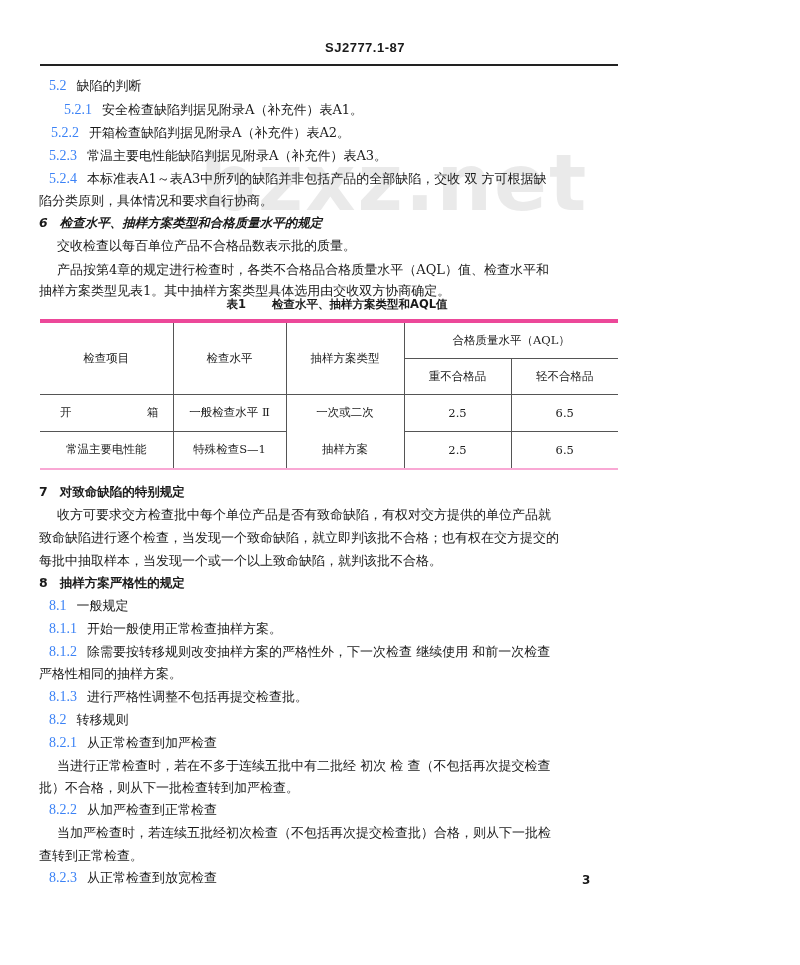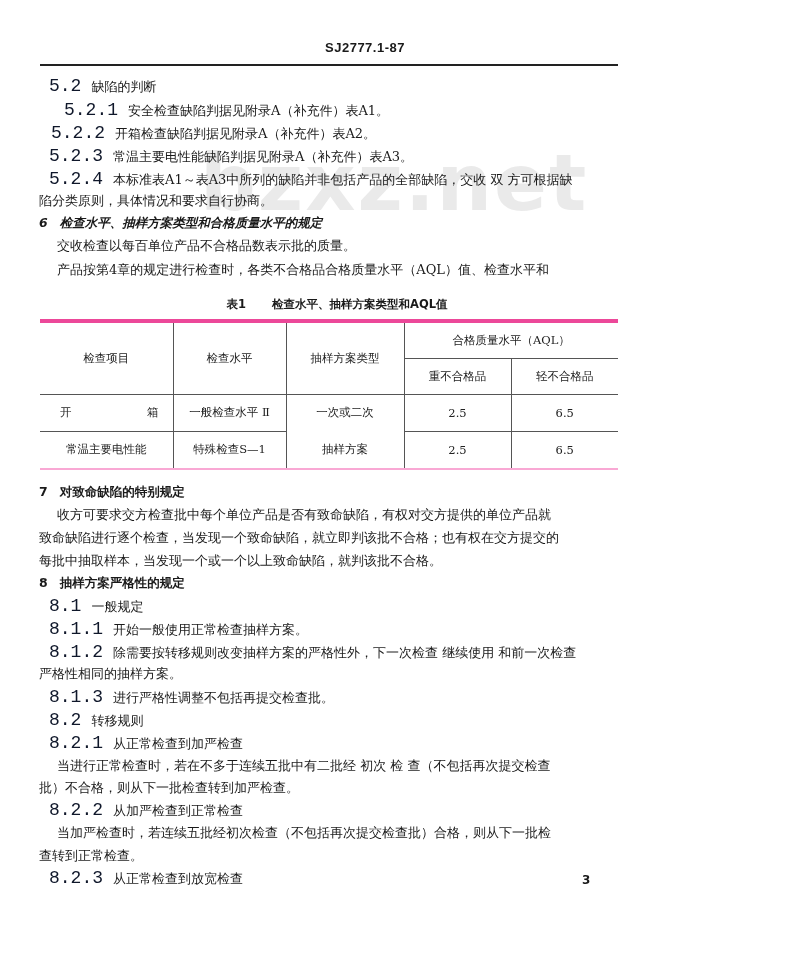--- a/index.html
+++ b/index.html
@@ -47,23 +47,23 @@
       white-space: nowrap;
     }
     .bold {
       font-family: "DejaVu Sans", "Liberation Sans", sans-serif;
       font-weight: bold;
       font-size: 12.5px;
     }
     .num {
       display: inline-block;
       margin-right: 10px;
-      font-family: Liberation Mono, monospace;
-      font-size: 18px;
-      color: #0f172a;
+      font-family: Liberation Serif, serif;
+      font-size: 14px;
+      color: #3b82f6;
     }
     .table-caption {
       position: absolute;
       top: 297px;
       left: 0;
       width: 800px;
       text-align: center;
       font-family: "DejaVu Sans", "Liberation Sans", sans-serif;
       font-weight: bold;
       font-size: 11.5px;
@@ -143,20 +143,21 @@
   <div class="line" style="top:170px;left:49px;">
     <span class="num">5.2.4</span><span>本标准表A1～表A3中所列的缺陷并非包括产品的全部缺陷，交收 双 方可根据缺</span>
   </div>
   <div class="line" style="top:192px;left:39px;">陷分类原则，具体情况和要求自行协商。</div>
 
   <div class="line bold" style="top:214px;left:39px;font-style:italic;">
     <span style="margin-right:12px;">6</span><span>检查水平、抽样方案类型和合格质量水平的规定</span>
   </div>
   <div class="line" style="top:237px;left:57px;">交收检查以每百单位产品不合格品数表示批的质量。</div>
   <div class="line" style="top:261px;left:57px;">产品按第4章的规定进行检查时，各类不合格品合格质量水平（AQL）值、检查水平和</div>
+  <div class="line" style="top:282px;left:39px;">抽样方案类型见表1。其中抽样方案类型具体选用由交收双方协商确定。</div>
 
   <div class="table-caption">
     <span class="tnum">表1</span><span>检查水平、抽样方案类型和AQL值</span>
   </div>
 
   <table class="spec">
     <colgroup>
       <col style="width:133px">
       <col style="width:113px">
       <col style="width:118px">

